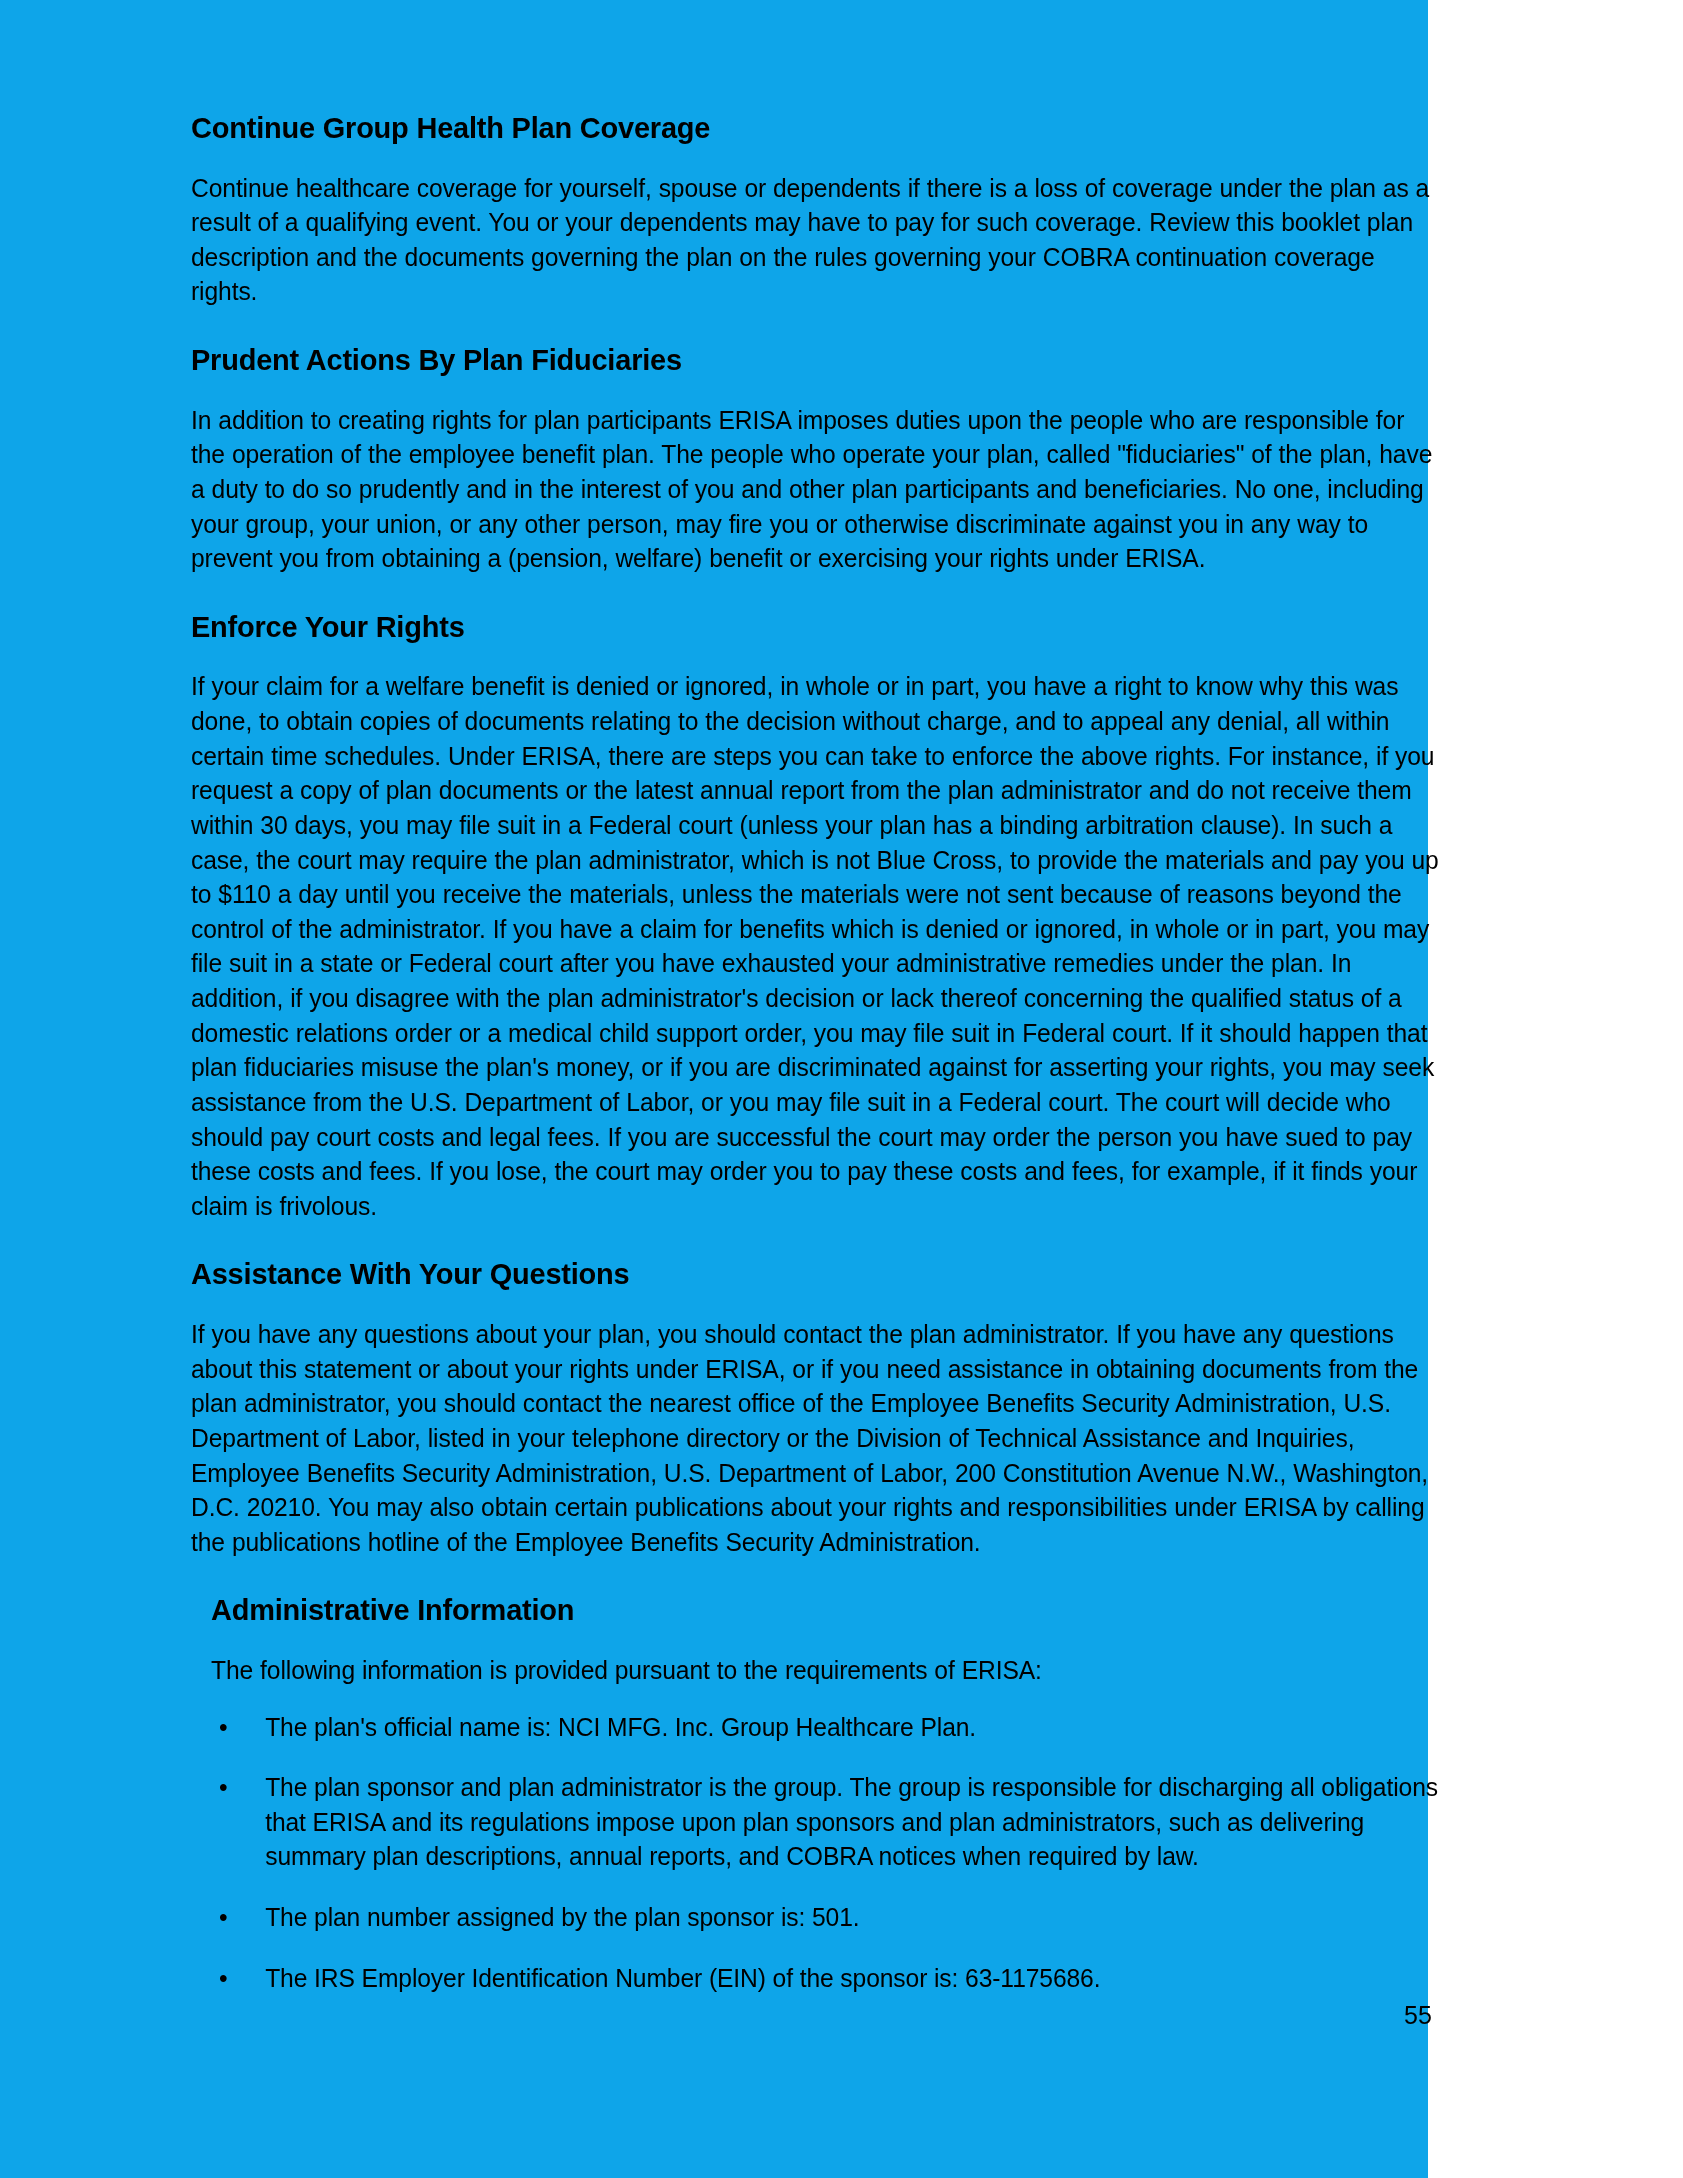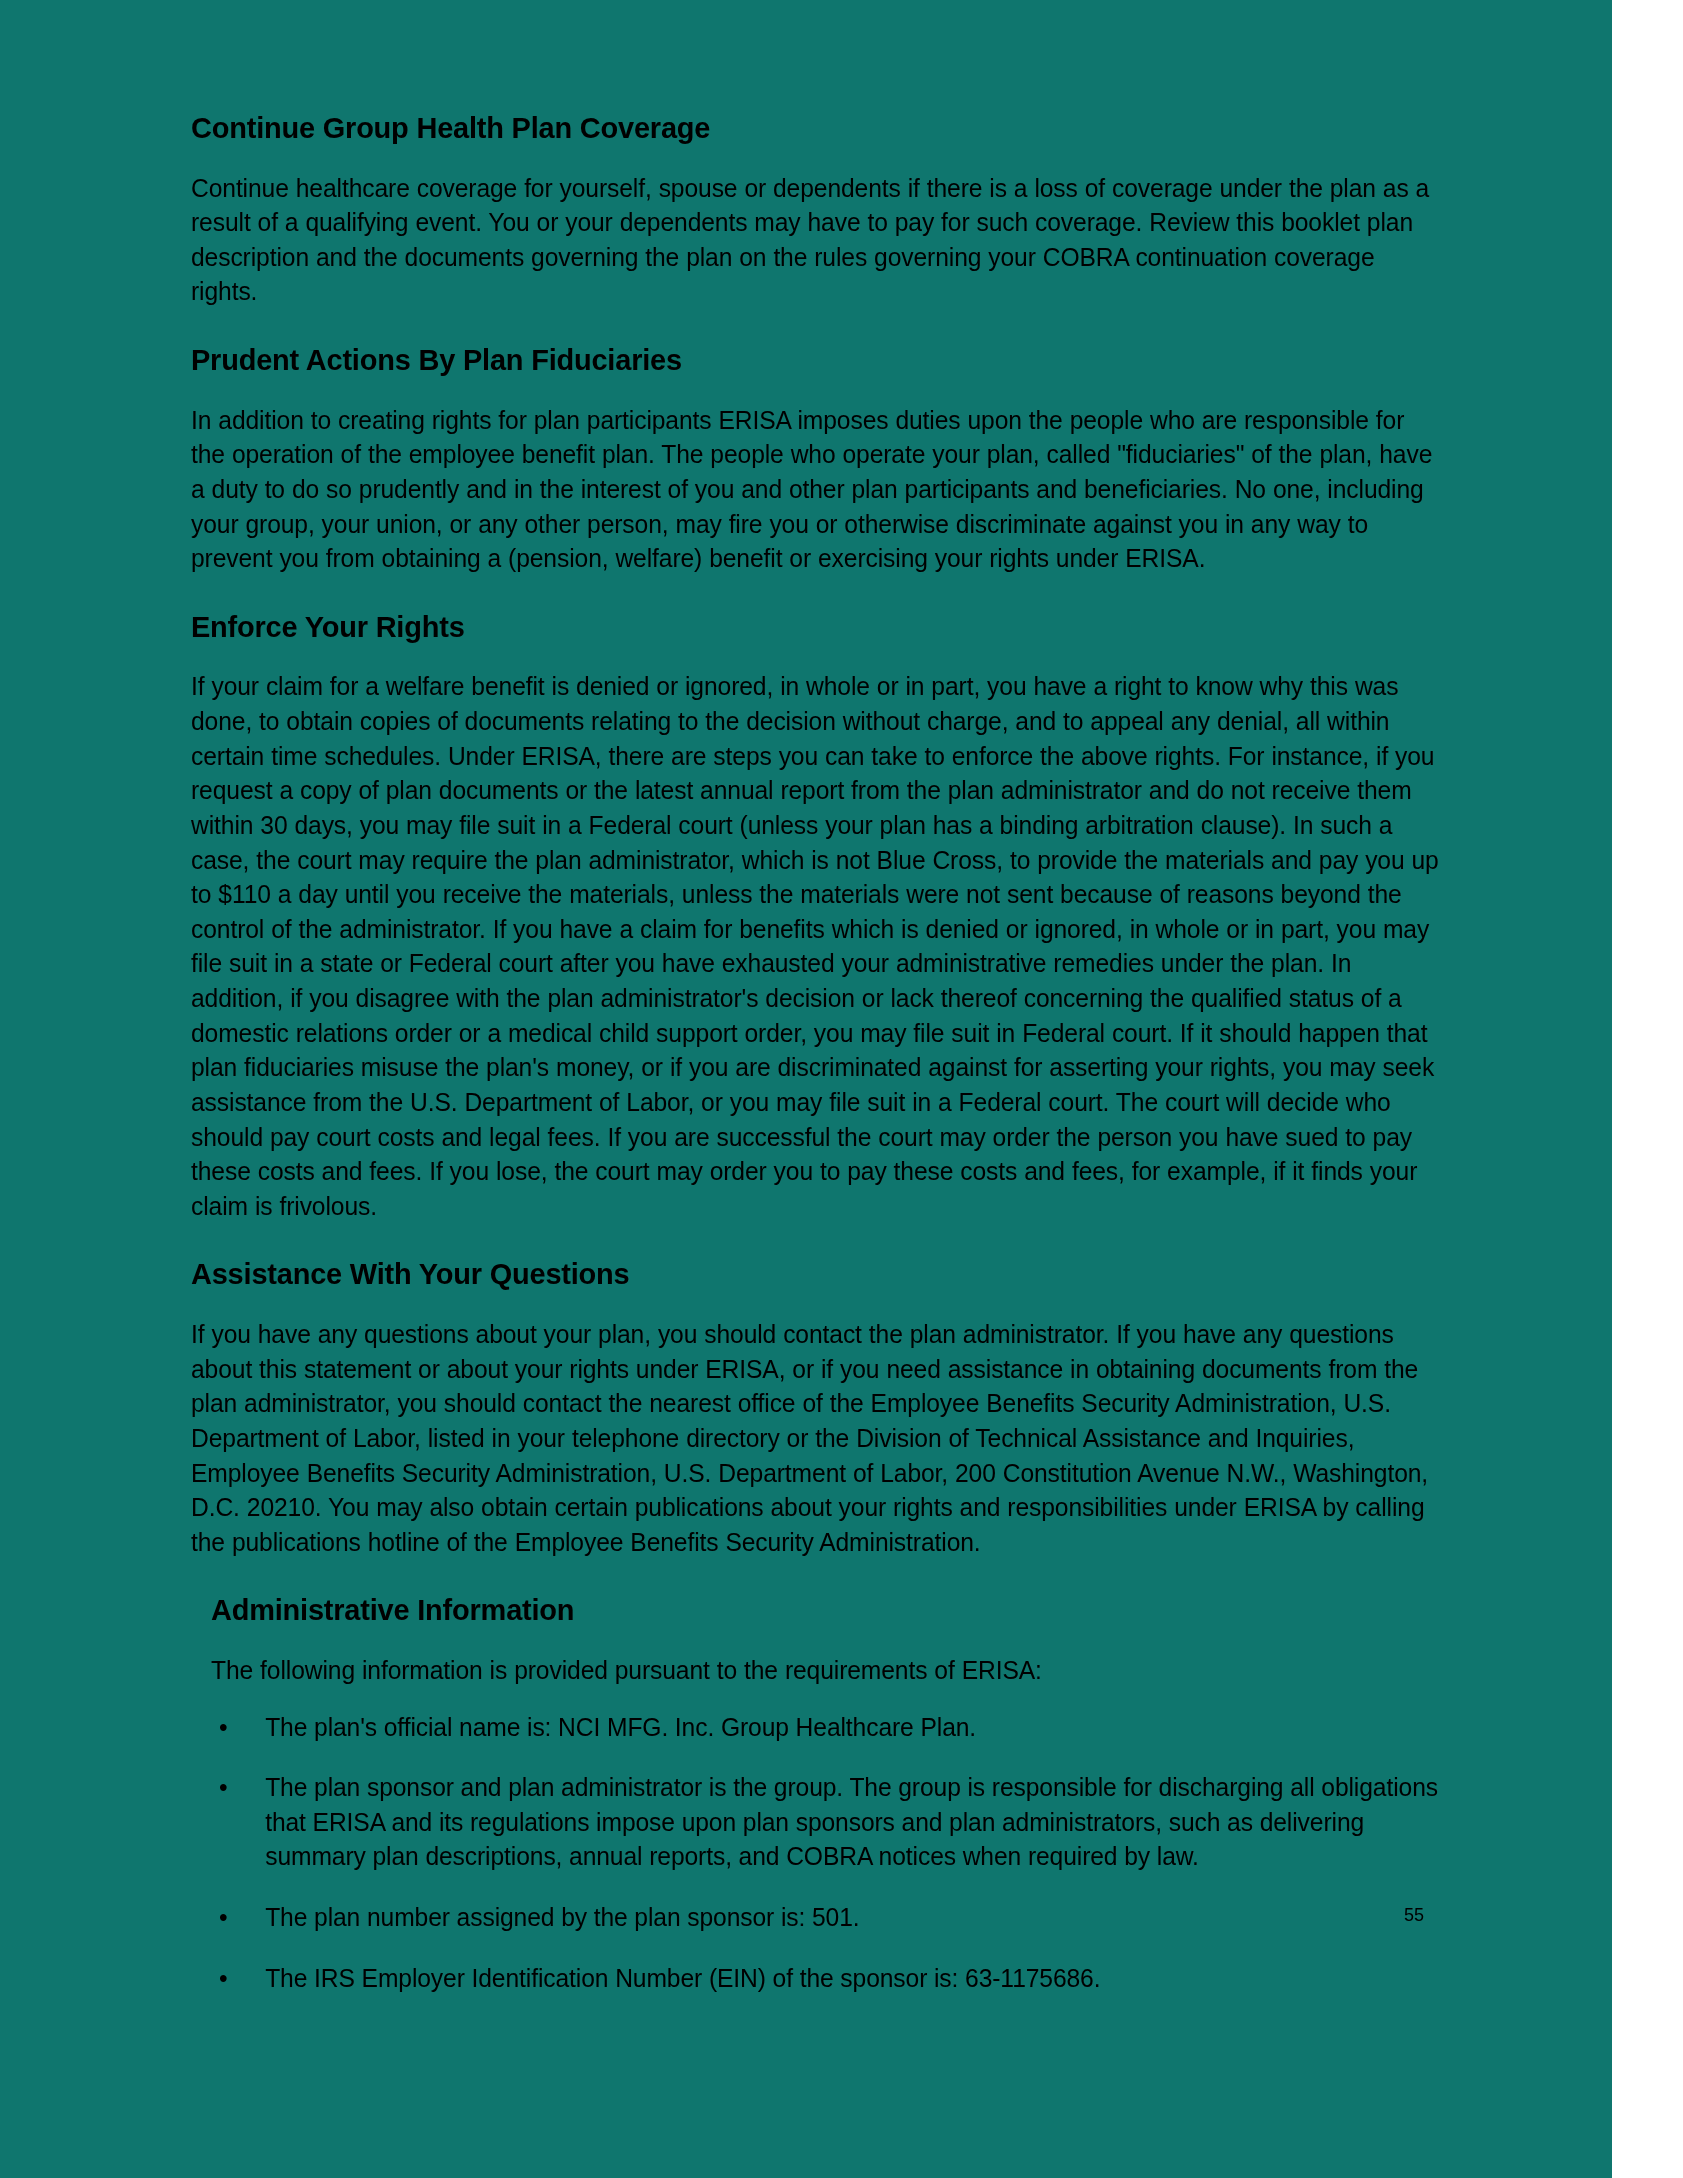--- a/index.html
+++ b/index.html
@@ -13,23 +13,23 @@
     height: 2178px;
     position: relative;
     font-family: "Liberation Sans", "DejaVu Sans", sans-serif;
     color: #000000;
     overflow: hidden;
   }
   .page {
     position: absolute;
     left: 0;
     top: 0;
-    width: 1612px;
+    width: 1428px;
     height: 2178px;
-    background: #0f766e;
+    background: #0ea5e9;
   }
   .content {
     position: absolute;
     left: 191px;
     top: 111px;
     width: 1269px;
   }
   h2.section-heading {
     font-size: 30px;
     font-weight: bold;
@@ -79,22 +79,22 @@
   ul.bullet-list li .bullet-dot {
     position: absolute;
     left: 8px;
     top: 0;
     font-size: 25px;
     line-height: 1.385;
   }
   .page-number {
     position: absolute;
     left: 1404px;
-    top: 1905px;
-    font-size: 18px;
+    top: 2000px;
+    font-size: 25px;
     line-height: 1.2;
   }
 </style>
 </head>
 <body>
 
 <div class="page">
   <div class="content">
 
     <div class="section">

